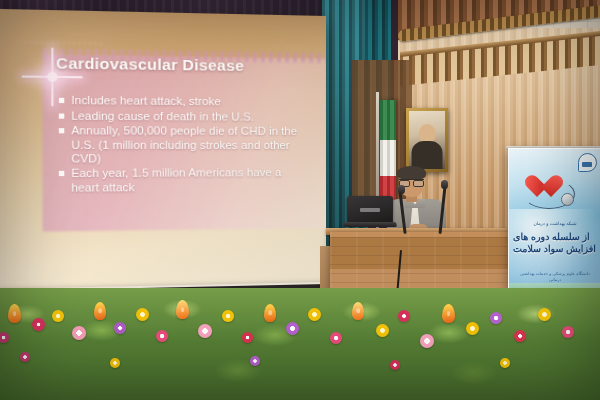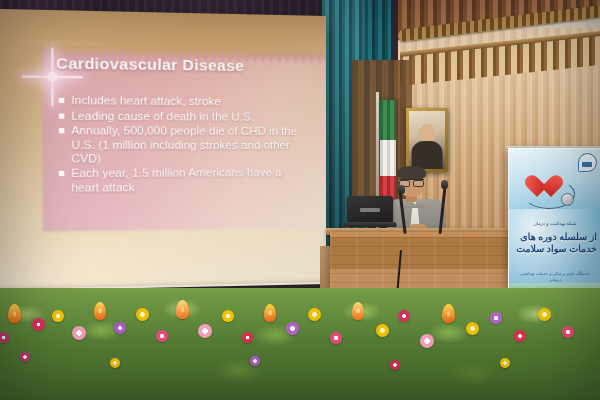--- a/index.html
+++ b/index.html
@@ -171,21 +171,21 @@
   .ban-heart::before,.ban-heart::after{content:"";position:absolute;width:14px;height:21px;
     background:linear-gradient(150deg,#ff5a52,#c41f1b);border-radius:8px 8px 0 0;}
   .ban-heart::before{left:6px;transform:rotate(-45deg);transform-origin:0 100%;}
   .ban-heart::after{left:6px;transform:rotate(45deg);transform-origin:100% 100%;}
   .ban-steth{position:absolute;left:14px;top:30px;width:50px;height:28px;
     border:1.6px solid rgba(25,45,70,.75);border-radius:50%;border-top-color:transparent;border-left-color:transparent;}
   .ban-steth-disc{position:absolute;left:52px;top:44px;width:11px;height:11px;border-radius:50%;
     background:linear-gradient(150deg,#f4f7fa,#9aa7b4);border:1.2px solid #5b6a78;}
   .ban-text-small{position:absolute;left:5px;top:72px;width:82px;text-align:center;
     font-size:4.6px;color:#1a4f86;direction:rtl;filter:blur(.25px);}
-  .ban-text-main{position:absolute;left:4px;top:82px;width:84px;text-align:right;
+  .ban-text-main{position:absolute;left:4px;top:82px;width:84px;text-align:left;
     font-size:9.5px;line-height:12px;color:#14407a;font-weight:bold;direction:rtl;
     text-shadow:0 1px 1px rgba(255,255,255,.9);}
   .ban-text-foot{position:absolute;left:5px;top:122px;width:82px;text-align:center;
     font-size:4.2px;line-height:5.6px;color:#2a5f93;direction:rtl;filter:blur(.2px);}
   .ban-foot-band{position:absolute;left:0;bottom:0;width:100%;height:16px;
     background:linear-gradient(180deg,rgba(190,230,170,.5),rgba(120,185,95,.75));}
 
   
   .flowers{position:absolute;left:-10px;top:288px;width:620px;height:118px;
     background:linear-gradient(180deg,#6f9a44 0%,#4d7a30 45%,#3d6527 100%);}
@@ -295,21 +295,21 @@
   <div class="banner-top-rail"></div>
   <div class="banner-stand">
     <div class="ban-wave"></div>
     <div class="ban-logo"></div>
     <div class="ban-steth"></div>
     <div class="ban-steth-disc"></div>
     <div class="ban-heart"></div>
     <div class="ban-text-small">شبکه بهداشت و درمان</div>
     <div class="ban-text-main">
       <div>از سلسله دوره های</div>
-      <div>خدمات سواد سلامت</div>
+      <div>افزایش سواد سلامت</div>
     </div>
     <div class="ban-text-foot">دانشگاه علوم پزشکی و خدمات بهداشتی درمانی</div>
     <div class="ban-foot-band"></div>
   </div>
 
   <div class="gradient-shadow"></div>
   <div class="flowers">
     <span class="fl tulip" style="left:18px;top:16px;width:13px;height:19px;background:linear-gradient(175deg,#f8d64e,#e8600f);"></span>
     <span class="fl" style="left:42px;top:30px;width:13px;height:13px;background:radial-gradient(circle,#ffffff 0 20%,#d6285a 22% 100%);"></span>
     <span class="fl" style="left:62px;top:22px;width:12px;height:12px;background:radial-gradient(circle,#fff4b0 0 24%,#f2c200 26% 100%);"></span>

